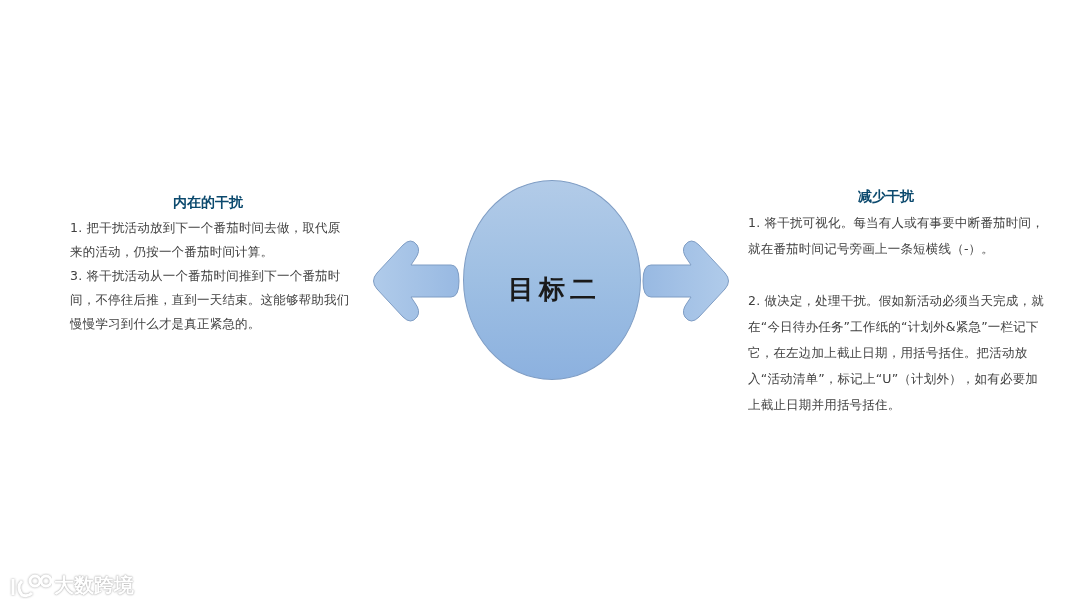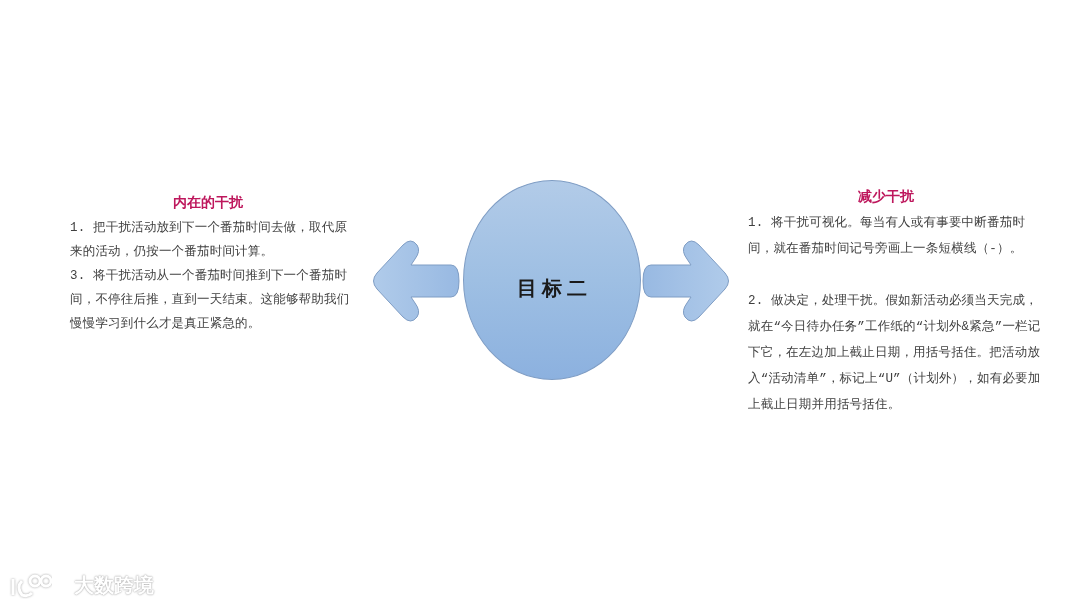--- a/index.html
+++ b/index.html
@@ -24,39 +24,38 @@
       width: 280px;
     }
     .panel-right {
       left: 748px;
       top: 186px;
       width: 300px;
     }
     .panel-title {
       font-size: 14px;
       font-weight: bold;
-      color: #be185d;
+      color: #0c4a6e;
       text-align: center;
       margin: 0 0 4px 0;
       line-height: 20px;
     }
     .panel-left .panel-title {
       width: 276px;
     }
     .panel-right .panel-title {
       width: 300px;
       margin-left: -12px;
     }
     .panel-text {
       font-size: 12.5px;
       line-height: 24px;
       color: #404040;
       margin: 0;
       letter-spacing: 0.2px;
-      font-family: Liberation Mono, monospace;
     }
     .panel-right .panel-text {
       line-height: 26px;
     }
     .para {
       margin: 0;
     }
     .gap {
       height: 26px;
     }
@@ -78,45 +77,45 @@
       border-radius: 50%;
       background: linear-gradient(180deg, #b2cbe8 0%, #9ebfe3 50%, #8cb1df 100%);
       border: 1px solid #7f9dc4;
       box-sizing: border-box;
       display: flex;
       flex-direction: column;
       align-items: center;
       justify-content: center;
     }
     .center-line {
-      font-size: 20px;
+      font-size: 26px;
       font-weight: bold;
       color: #1a1a1a;
       letter-spacing: 5px;
       line-height: 35px;
-      font-family: Liberation Mono, monospace;
+      font-family: Liberation Serif, serif;
       margin-left: 5px;
       margin-top: 19px;
     }
     .arrow {
       position: absolute;
       top: 57px;
       width: 94px;
       height: 93px;
     }
     .arrow-left { left: 1px; }
     .arrow-right { left: 275px; }
 
     .watermark {
       position: absolute;
       left: 8px;
       top: 572px;
       display: flex;
       align-items: center;
-      gap: 22px;
+      gap: 2px;
       color: #ffffff;
       font-size: 20px;
       font-weight: bold;
       text-shadow: 0 0 2px #9a9a9a, 0 0 1px #b0b0b0;
       opacity: 0.9;
     }
     .wm-logo {
       width: 44px;
       height: 26px;
     }

